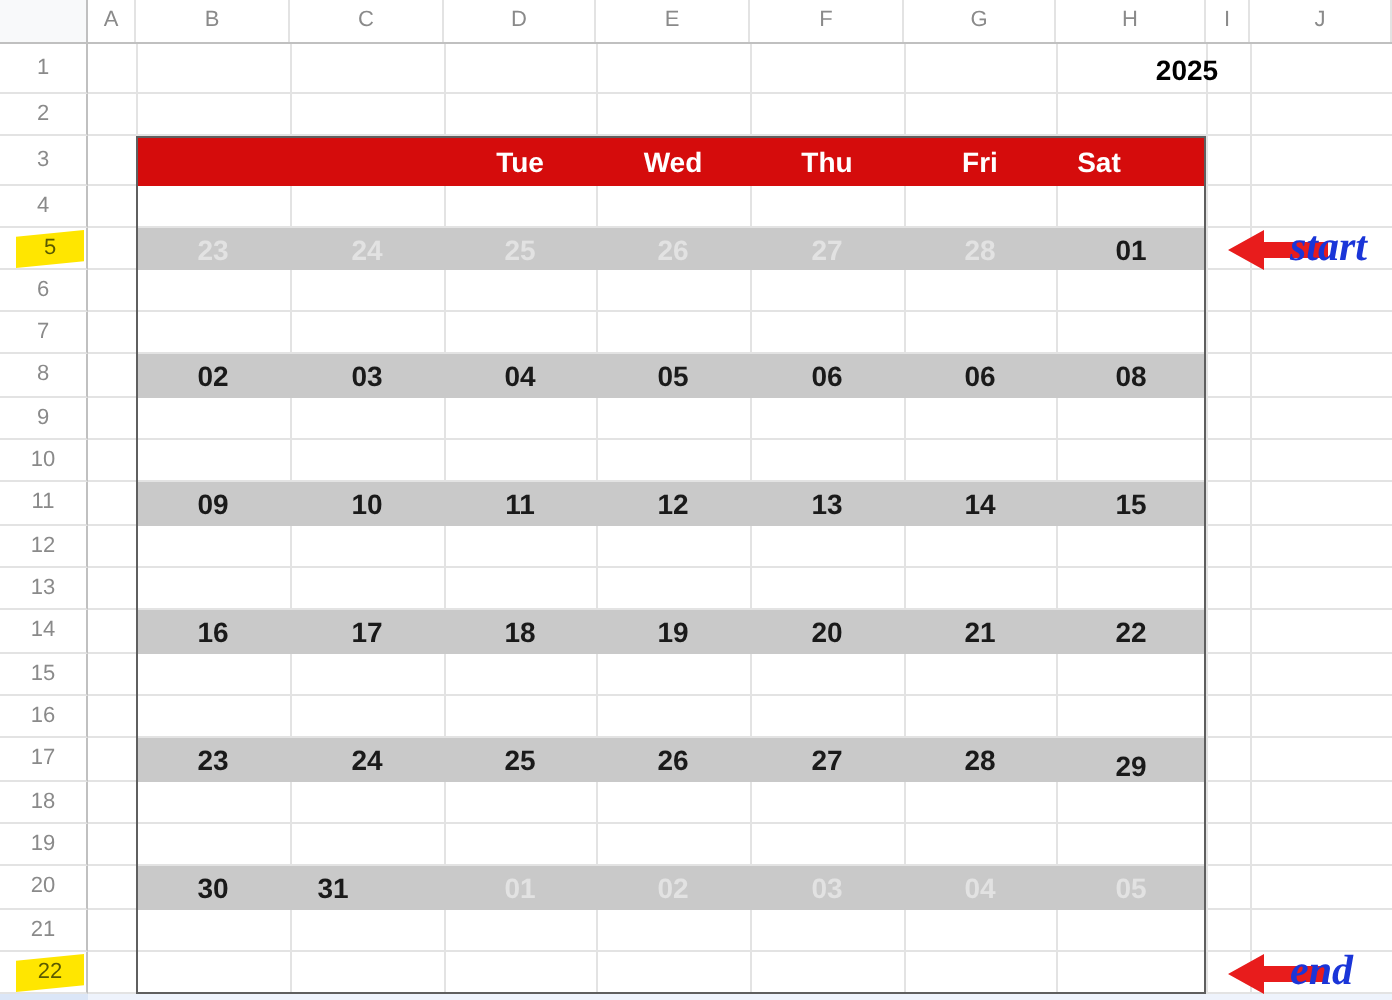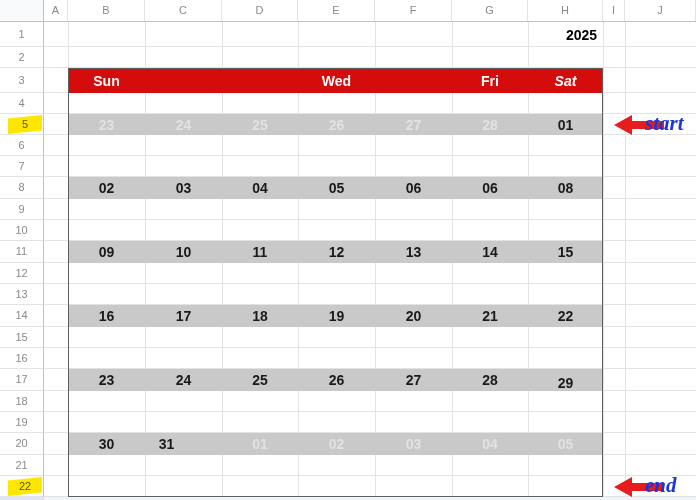--- a/index.html
+++ b/index.html
@@ -246,28 +246,29 @@
       <div class="grid-hline" style="top: 347px;"></div>
       <div class="grid-hline" style="top: 368px;"></div>
       <div class="grid-hline" style="top: 390px;"></div>
       <div class="grid-hline" style="top: 411px;"></div>
       <div class="grid-hline" style="top: 432px;"></div>
       <div class="grid-hline" style="top: 454px;"></div>
       <div class="grid-hline" style="top: 475px;"></div>
       <div class="grid-hline" style="top: 496px;"></div>
     </div>
 
-  <div class="cell-text" id="cell-year" style="left: 544px; top: 22px; width: 75px; height: 25px;">2025</div>
+  <div class="cell-text" id="cell-year" style="left: 556px; top: 22px; width: 75px; height: 25px;">2025</div>
 
   <div id="calendar-block">
     <div class="weekday-bar" id="weekday-bar" style="left: 68px; top: 68px; width: 535px; height: 25px; background: rgb(213, 12, 12);">
-        <div class="weekday-cell" style="left: 0px; width: 77px;">Sun</div>
+        <div class="weekday-cell" style="left: 154px; width: 76px;">Tue</div>
         <div class="weekday-cell" style="left: 230px; width: 77px;">Wed</div>
+        <div class="weekday-cell" style="left: 307px; width: 77px;">Thu</div>
         <div class="weekday-cell" style="left: 384px; width: 76px;">Fri</div>
-        <div class="weekday-cell" style="left: 460px; width: 75px; font-style: italic;">Sat</div>
+        <div class="weekday-cell" style="left: 444px; width: 75px;">Sat</div>
       </div>
     <div id="date-bands">
         <div class="date-row-band" style="left: 68px; top: 114px; width: 535px; height: 21px; background: rgb(201, 201, 201);"></div>
         <div class="date-row-band" style="left: 68px; top: 177px; width: 535px; height: 22px; background: rgb(201, 201, 201);"></div>
         <div class="date-row-band" style="left: 68px; top: 241px; width: 535px; height: 22px; background: rgb(201, 201, 201);"></div>
         <div class="date-row-band" style="left: 68px; top: 305px; width: 535px; height: 22px; background: rgb(201, 201, 201);"></div>
         <div class="date-row-band" style="left: 68px; top: 369px; width: 535px; height: 22px; background: rgb(201, 201, 201);"></div>
         <div class="date-row-band" style="left: 68px; top: 433px; width: 535px; height: 22px; background: rgb(201, 201, 201);"></div>
       </div>
     <div id="date-cells">

